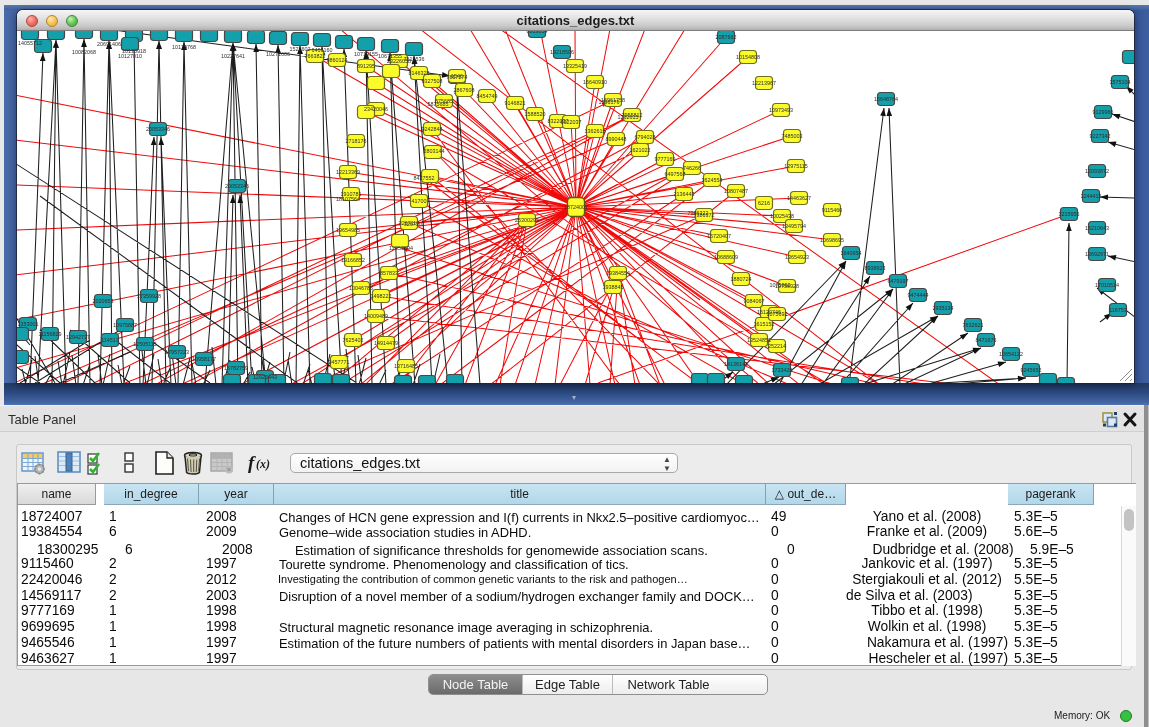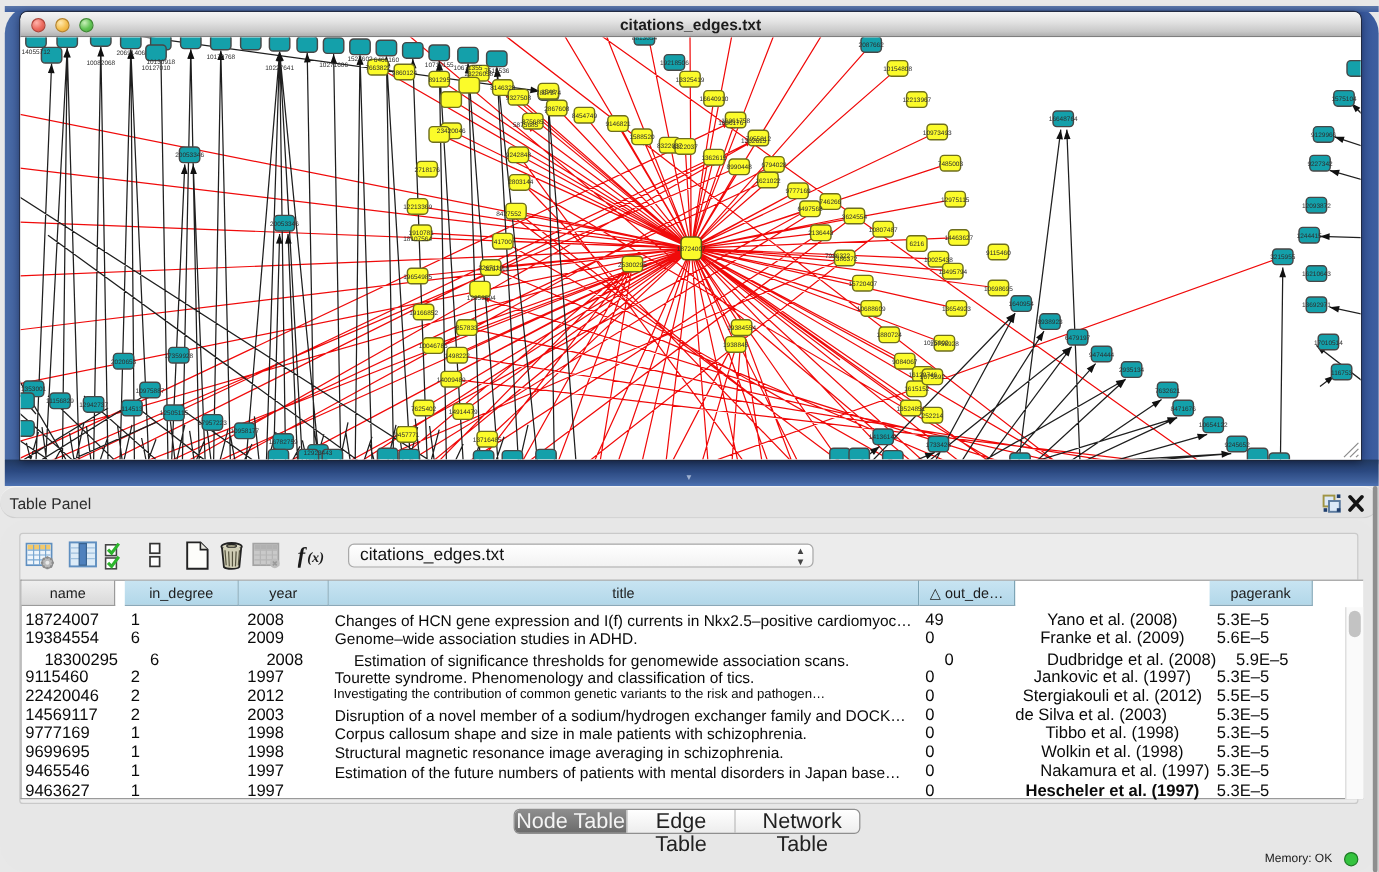--- a/index.html
+++ b/index.html
@@ -1,18 +1,18 @@
 <!DOCTYPE html>
 <html><head>
 <meta charset="utf-8">
 <style>
   * { margin:0; padding:0; box-sizing:border-box; }
   html,body { width:1149px; height:727px; overflow:hidden; background:#e8e8e8;
     font-family:"Liberation Sans", sans-serif; position:relative; }
-  .abs { position:absolute;border-radius:23px; }
+  .abs { position:absolute; }
 
   
   #frame { left:4px; top:5px; width:1145px; height:400px;
     background:linear-gradient(90deg,#4a6ba6 0%,#3d5e9f 2%,#3a5b9c 50%,#33539a 98%,#3d5e9f 100%); }
   #frame .topedge { position:absolute; left:0; top:0; width:100%; height:5px;
     background:linear-gradient(180deg,#5d78a9,#3f60a1); }
   #frame .botband { position:absolute; left:0; top:378px; width:100%; height:22px;
     background:linear-gradient(180deg,#223a61 0%,#2c4a82 45%,#41639f 85%,#4e73b4 100%); }
   #win { position:absolute; left:13px; top:5px; width:1117px; height:373px;
     border-radius:6px 6px 0 0; background:#fff;
@@ -60,23 +60,23 @@
     border-bottom:1px solid #9a9a9a; }
   .row { position:absolute; left:0; width:100%; height:15.8px; font-size:13.8px; color:#0a0a0a;
     white-space:nowrap; }
   .row span { position:absolute; top:1.5px; }
   #vsb { position:absolute; right:0px; top:22px; width:15px; height:160px; background:#fafafa;
     border-left:1px solid #d8d8d8; }
   #vsb .thumb { position:absolute; left:2px; top:3px; width:10px; height:22px; background:#c3c3c3;
     border-radius:5px; }
 
   
-  #tabs { left:428px; top:674px; width:289px; height:21px; border:1px solid #8f8f8f;
+  #tabs { left:428px; top:674px; width:340px; height:21px; border:1px solid #8f8f8f;
     border-radius:5px; background:linear-gradient(180deg,#ffffff,#ededed);
-    font-size:18px; color:#222; }
+    font-size:13px; color:#222; }
   #tabs .seg { position:absolute; top:0; height:19px; line-height:19px; text-align:center; }
   #tabs .sel { background:linear-gradient(180deg,#8d8d8d,#6b6b6b); color:#f4f4f4;
     border-radius:4px 0 0 4px; }
   #memory { left:1054px; top:710px; font-size:10px; color:#1b1b1b; }
   #memdot { left:1120px; top:710px; width:12px; height:12px; border-radius:50%;
     background:#35c33f; border:1px solid #1e7a25; }
   #rstrip { left:1144px; top:405px; width:4px; height:322px; background:#8e8e8e; }
   #rstrip2 { left:1148px; top:405px; width:1px; height:322px; background:#c2c2c2; }
 </style>
 </head>
@@ -521,21 +521,20 @@
           <span style="left:188px;">2003</span>
           <span style="left:261px;font-size:12.9px;top:2.5px;">Disruption of a novel member of a sodium/hydrogen exchanger family and DOCK…</span>
           <span style="left:753px;">0</span>
           <span style="left:828px;width:162px;">de Silva et al. (2003)</span>
           <span style="left:996px;">5.3E–5</span>
         </div>
         <div class="row" style="top:117.8px;">
           <span style="left:3px;">9777169</span>
           <span style="left:91px;">1</span>
           <span style="left:188px;">1998</span>
-          <span style="left:261px;font-size:12.9px;top:2.5px;">Corpus callosum shape and size in male patients with schizophrenia.</span>
           <span style="left:753px;">0</span>
           <span style="left:828px;width:162px;text-align:center;">Tibbo et al. (1998)</span>
           <span style="left:996px;">5.3E–5</span>
         </div>
         <div class="row" style="top:133.6px;">
           <span style="left:3px;">9699695</span>
           <span style="left:91px;">1</span>
           <span style="left:188px;">1998</span>
           <span style="left:261px;font-size:12.9px;top:2.5px;">Structural magnetic resonance image averaging in schizophrenia.</span>
           <span style="left:753px;">0</span>
@@ -549,21 +548,21 @@
           <span style="left:261px;font-size:12.9px;top:2.5px;">Estimation of the future numbers of patients with mental disorders in Japan base…</span>
           <span style="left:753px;">0</span>
           <span style="left:828px;width:162px;text-align:right;">Nakamura et al. (1997)</span>
           <span style="left:996px;">5.3E–5</span>
         </div>
         <div class="row" style="top:165.2px;">
           <span style="left:3px;">9463627</span>
           <span style="left:91px;">1</span>
           <span style="left:188px;">1997</span>
           <span style="left:753px;">0</span>
-          <span style="left:828px;width:162px;text-align:center;font-weight:bold;">Hescheler et al. (1997)</span>
+          <span style="left:828px;width:162px;text-align:right;">Hescheler et al. (1997)</span>
           <span style="left:996px;">5.3E–5</span>
         </div>
         <div id="vsb">
           <div class="thumb"></div>
         </div>
       </div>
     </div>
   </div>
   <div id="tabs" class="abs">
     <div class="seg sel" style="left:0;width:93px;">Node Table</div>

